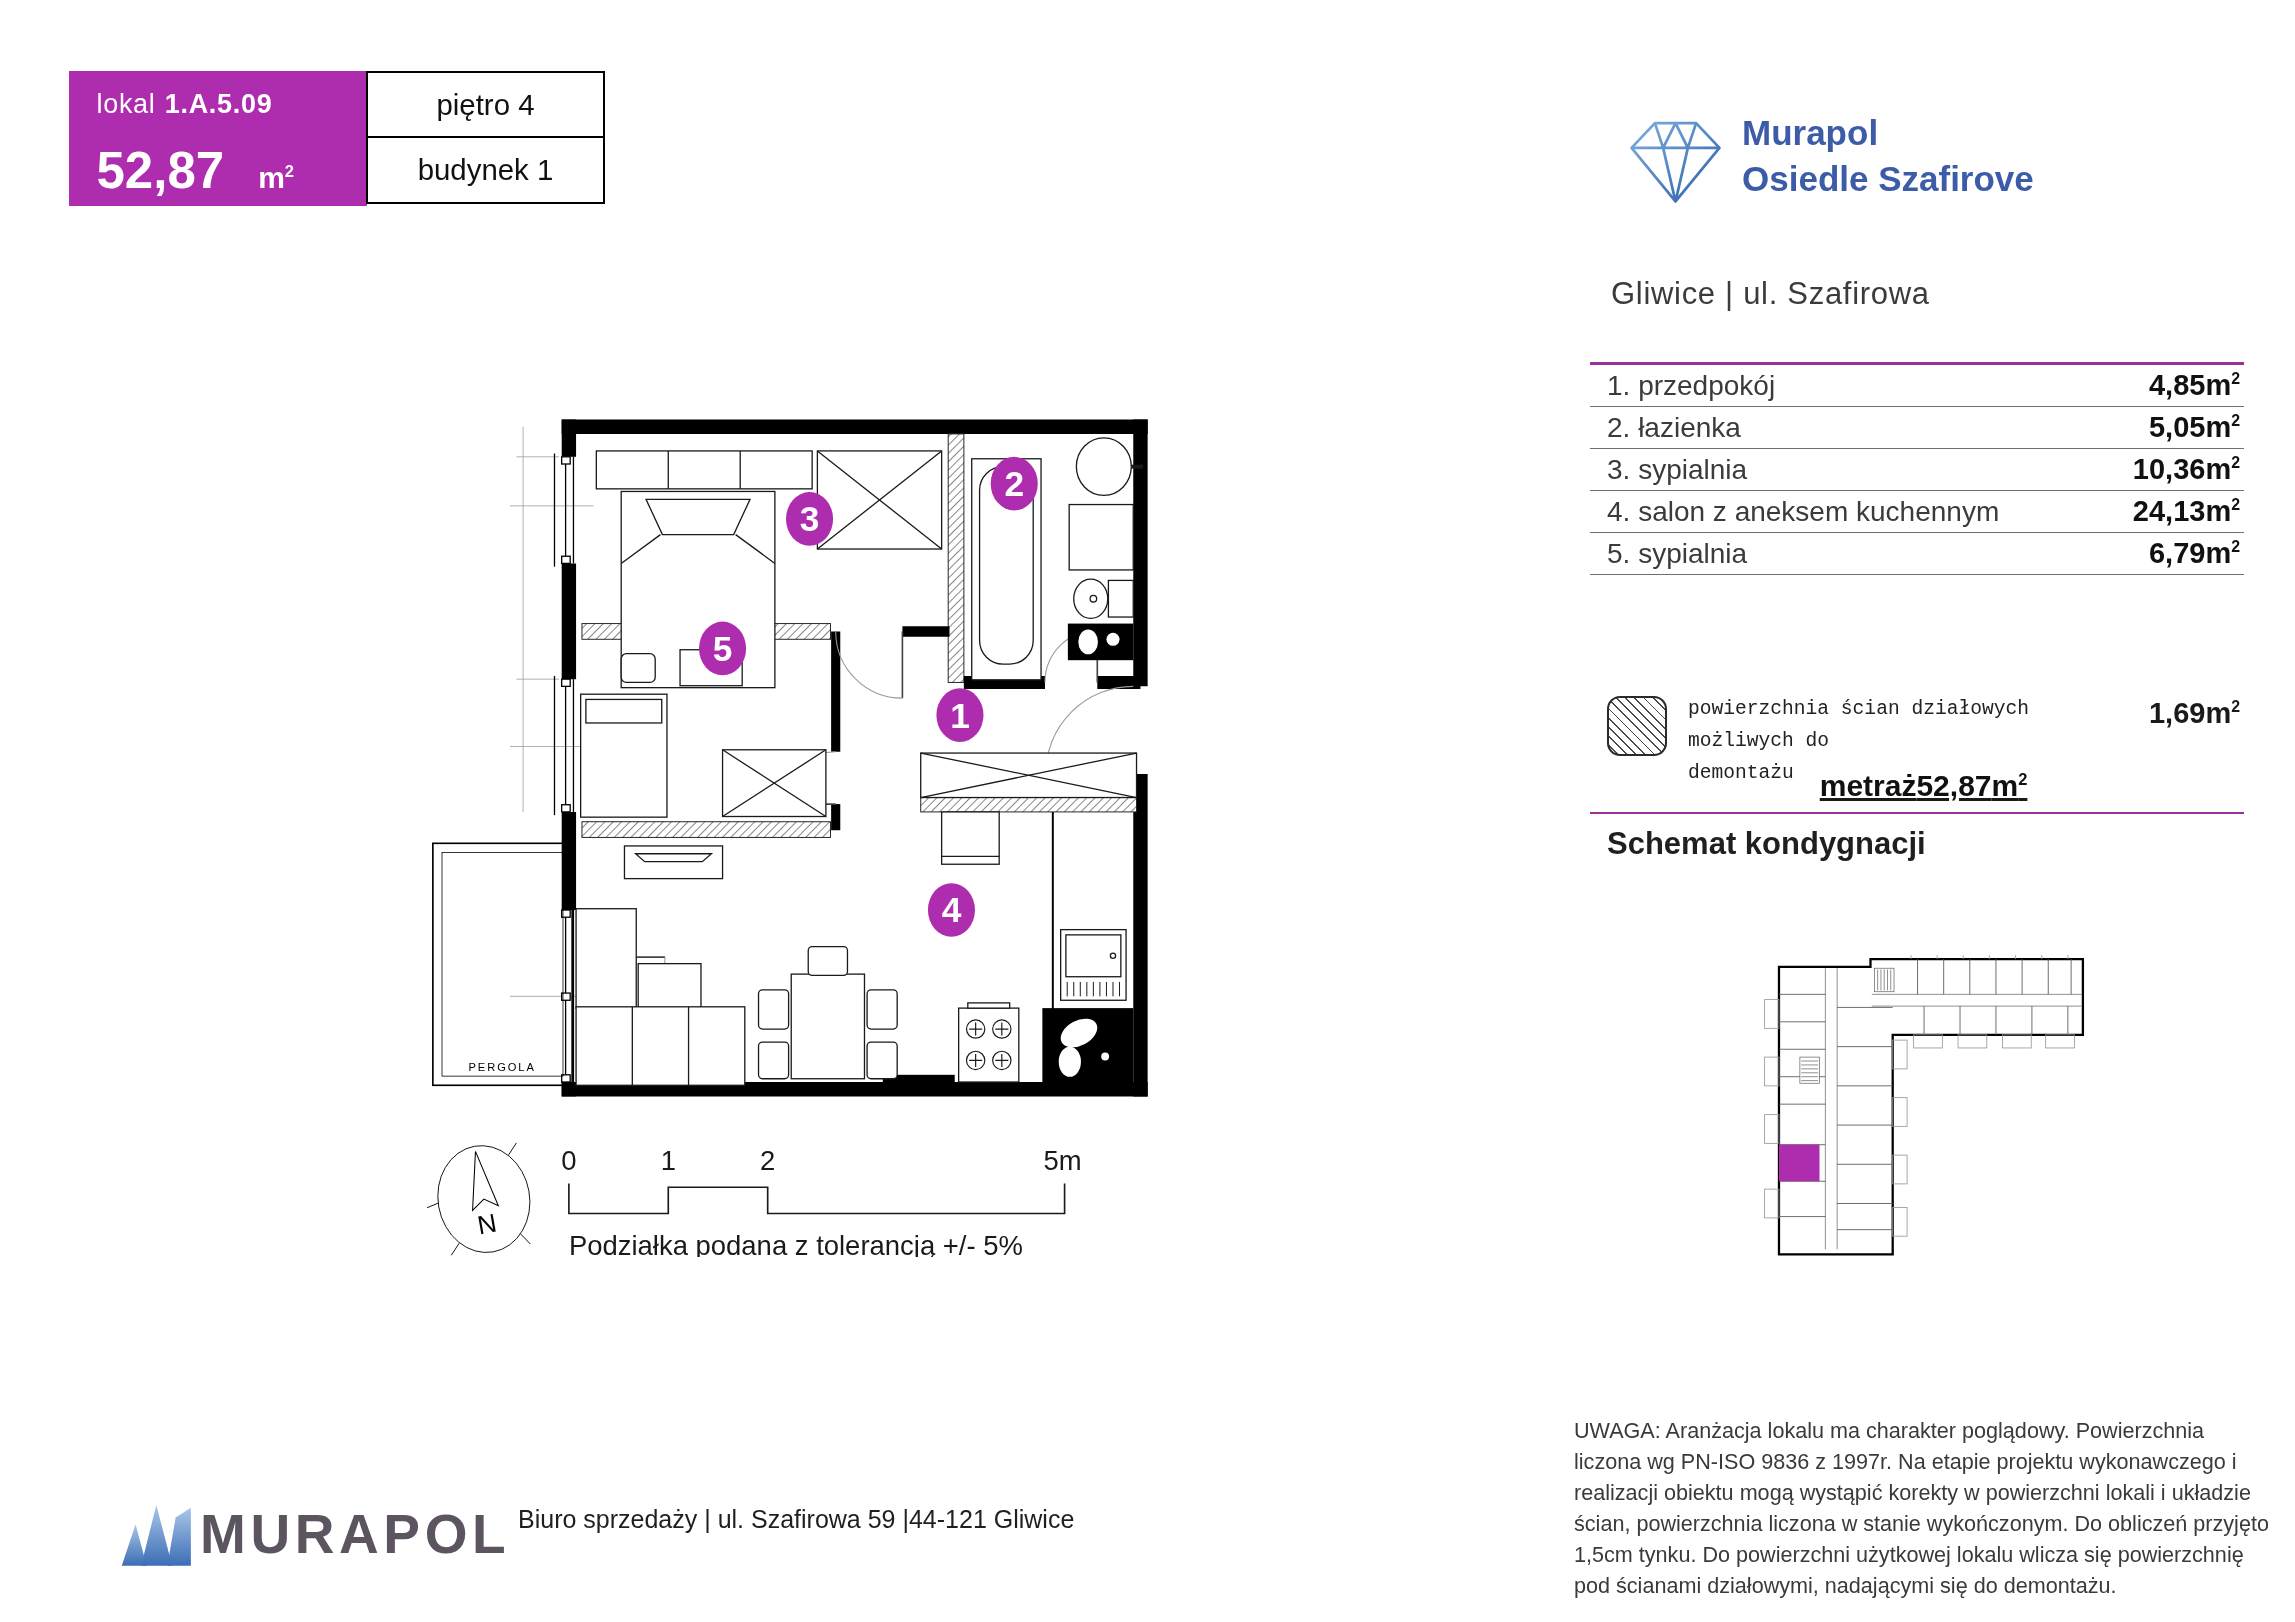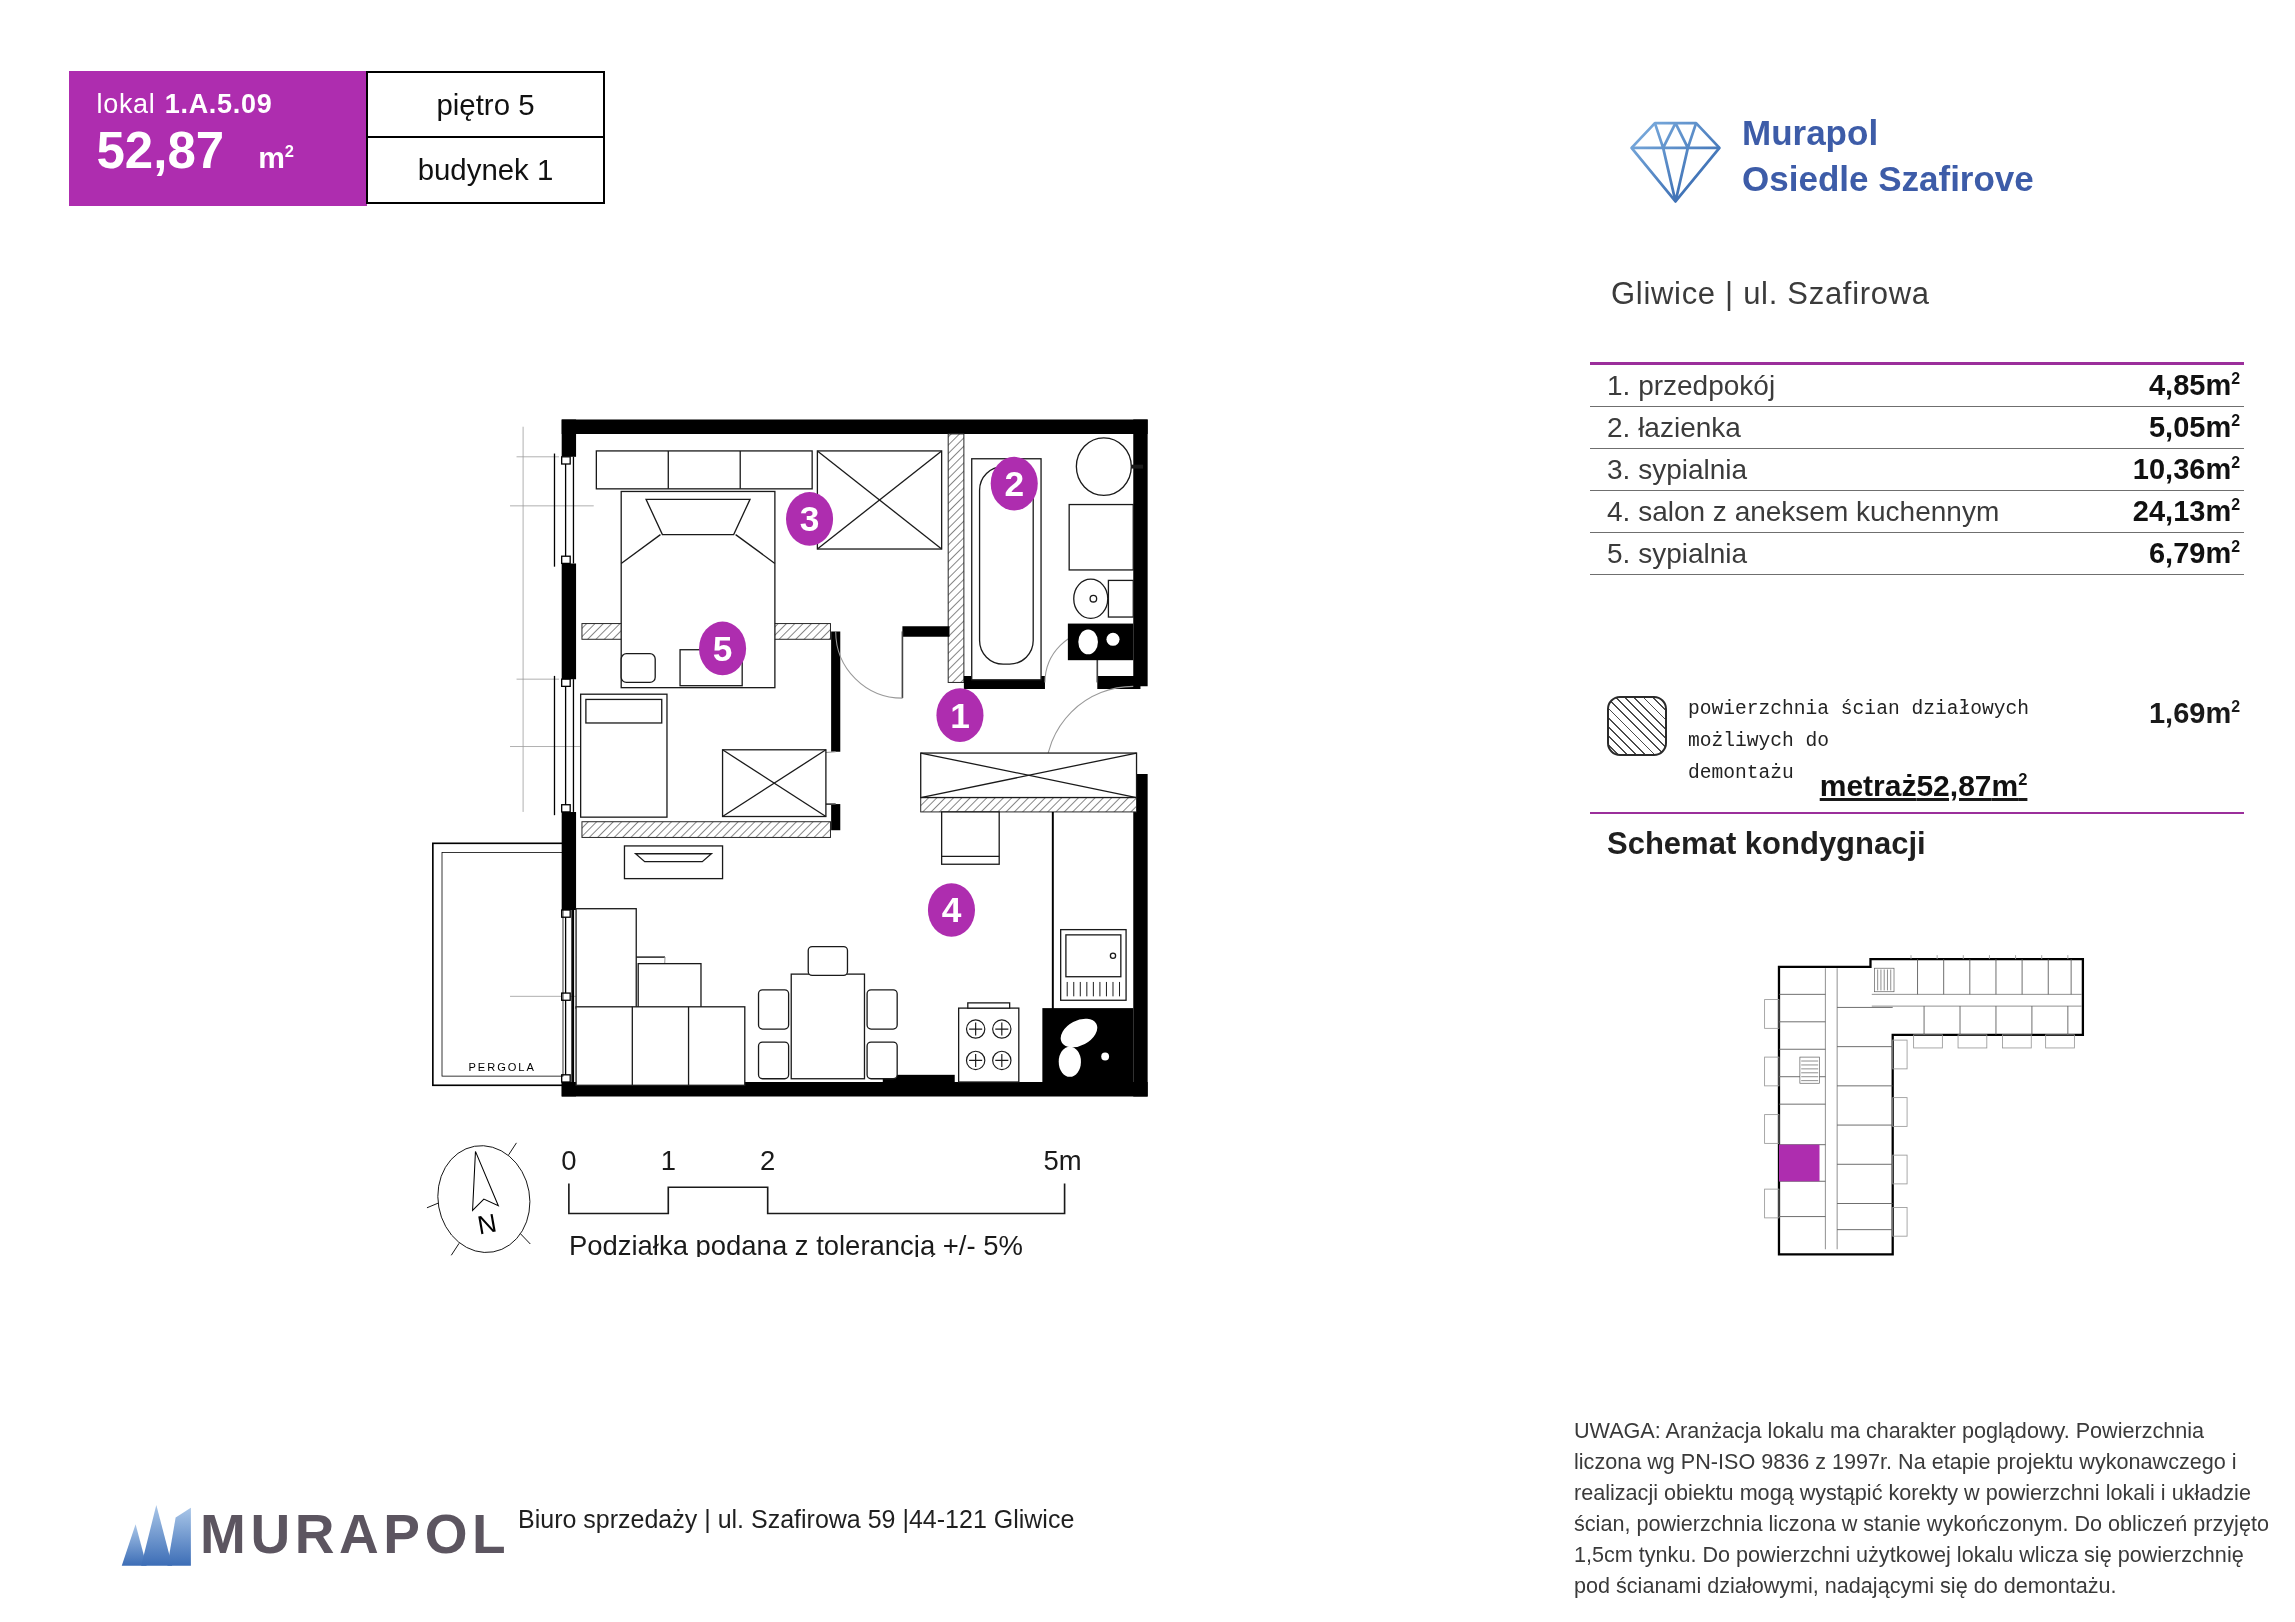--- a/index.html
+++ b/index.html
@@ -10,21 +10,21 @@
   .abs{position:absolute;}
   sup.u2{font-size:55%;vertical-align:super;line-height:0;}
 
   
   #lokal-box{
     left:69px;top:71px;width:298px;height:135px;background:#AE2DAF;color:#fff;
     box-sizing:border-box;padding:18.3px 0 0 27.5px;
   }
   #lokal-line1{font-size:27px;letter-spacing:0.7px;}
   #lokal-line1 .num{font-weight:bold;margin-left:9.2px;}
-  #lokal-line2{margin-top:1px;font-size:51px;font-weight:bold;}
+  #lokal-line2{margin-top:21px;font-size:51px;font-weight:bold;}
   #lokal-line2 .unit{font-size:30px;margin-left:34px;font-weight:bold;}
   .info-box{
     left:366px;width:239px;height:68px;background:#fff;border:2.6px solid #000;
     box-sizing:border-box;display:flex;align-items:center;justify-content:center;
     font-size:29.4px;color:#111;
   }
   #floor-box{top:71px;}
   #building-box{top:136px;}
 
   
@@ -74,21 +74,21 @@
 
 <div class="abs" id="lokal-box">
   <div id="lokal-line1">
     <span>lokal</span><span class="num">1.A.5.09</span>
   </div>
   <div id="lokal-line2">
     <span>52,87</span><span class="unit"><span>m</span><sup class="u2">2</sup></span>
   </div>
 </div>
 <div class="abs info-box" id="floor-box">
-  <span>piętro 5</span>
+  <span>piętro 4</span>
 </div>
 <div class="abs info-box" id="building-box">
   <span>budynek 1</span>
 </div>
 
 <svg class="abs" style="left:1624px;top:105px" width="103" height="105" viewBox="0 0 150 152">
   <defs>
     <linearGradient id="gd" x1="0" y1="0" x2="1" y2="1">
       <stop offset="0" stop-color="#7fb0e0"></stop>
         <stop offset="1" stop-color="#2b5ea8"></stop>

